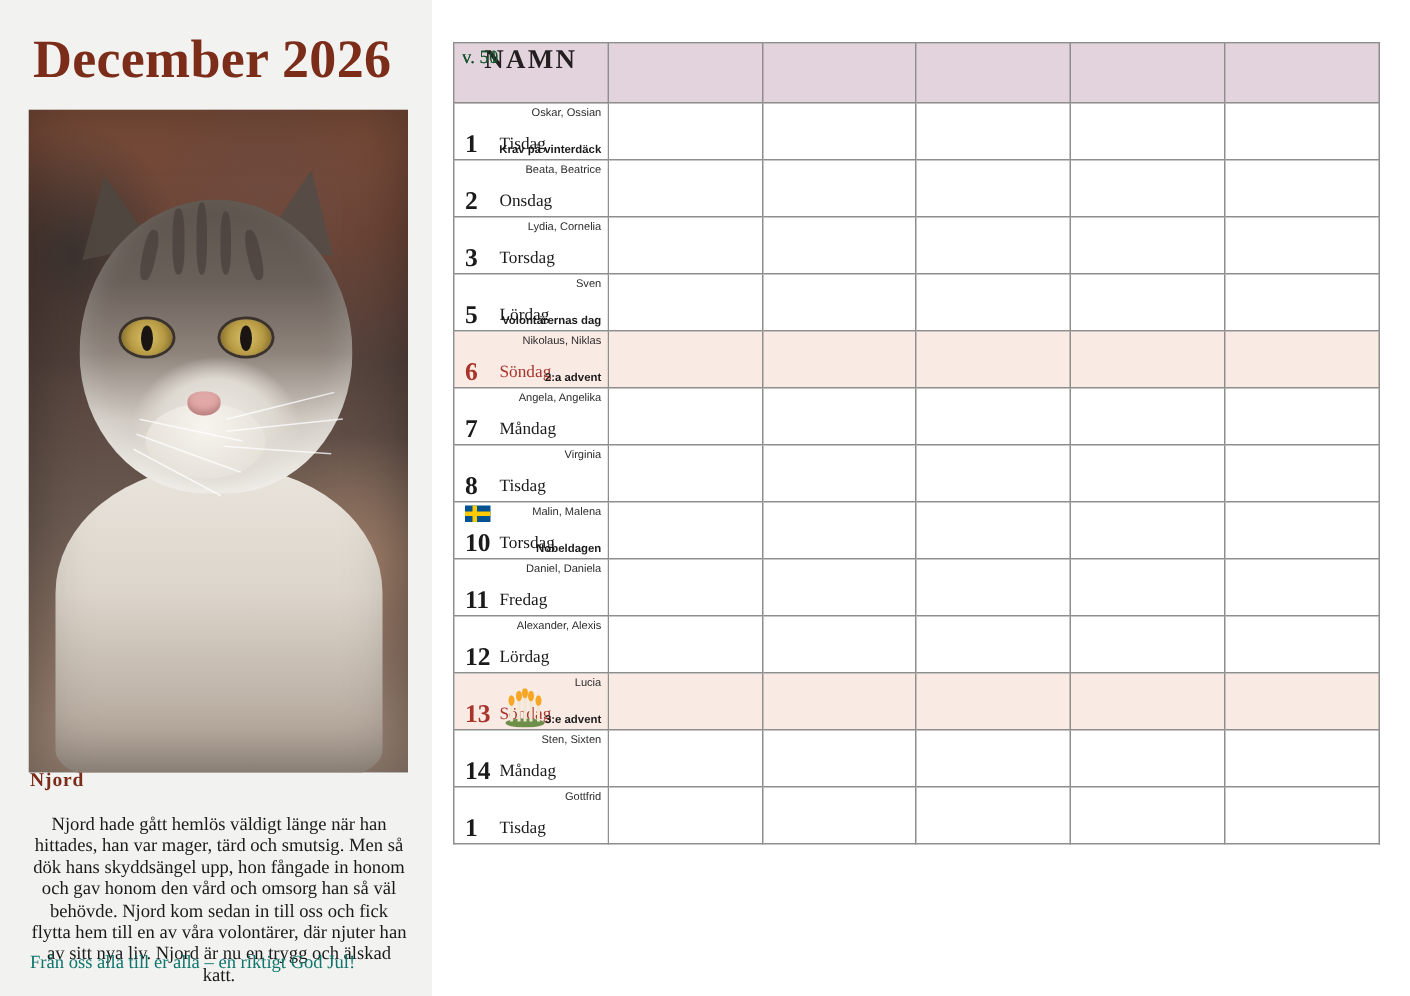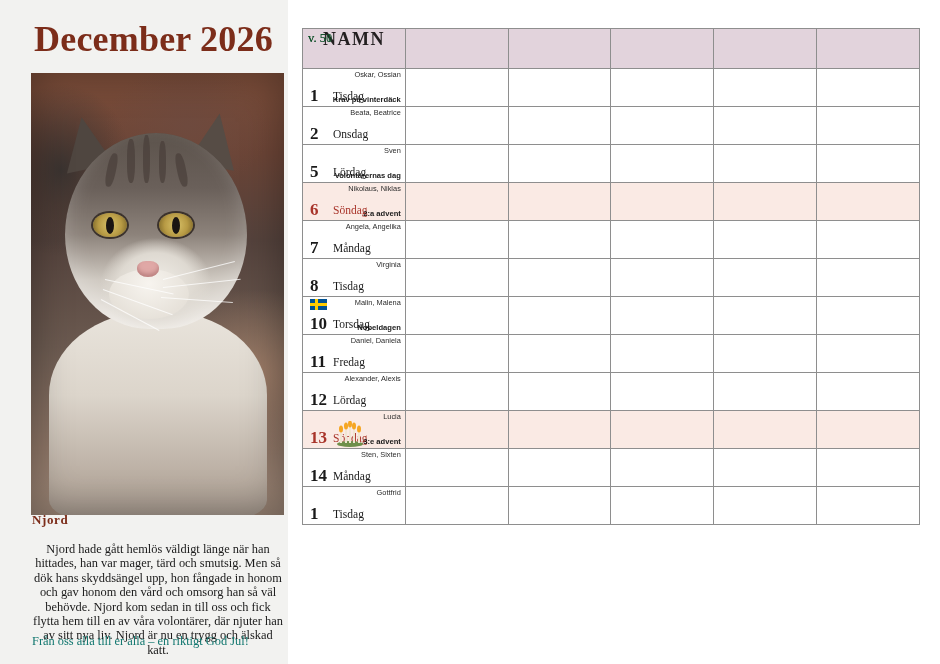--- a/index.html
+++ b/index.html
@@ -21,21 +21,20 @@
     position: absolute;
     left: 0; top: 0;
     width: 288px; height: 664px;
     background: #f2f2f0;
   }
   #left-inner {
     position: absolute;
     left: 0; top: 0;
     width: 280px; height: 664px;
     background: #f2f2f0;
-    margin-left: 12px;
   }
   #month-title {
     position: absolute;
     left: 22px; top: 18px;
     width: 250px;
     font-family: "Liberation Serif", serif;
     font-size: 36px;
     font-weight: bold;
     color: #7c2d1a;
     letter-spacing: 0.2px;
@@ -367,20 +366,32 @@
             <td class="blankcell"></td>
             <td class="blankcell"></td>
             <td class="blankcell"></td>
             <td class="blankcell"></td>
           </tr>
           <tr class="day">
             <td class="daycell">
               <div class="namelist">Beata, Beatrice</div>
               <div class="daynum">2</div>
               <div class="dayname">Onsdag</div>
+            </td>
+            <td class="blankcell"></td>
+            <td class="blankcell"></td>
+            <td class="blankcell"></td>
+            <td class="blankcell"></td>
+            <td class="blankcell"></td>
+          </tr>
+          <tr class="day">
+            <td class="daycell">
+              <div class="namelist">Lydia, Cornelia</div>
+              <div class="daynum">3</div>
+              <div class="dayname">Torsdag</div>
             </td>
             <td class="blankcell"></td>
             <td class="blankcell"></td>
             <td class="blankcell"></td>
             <td class="blankcell"></td>
             <td class="blankcell"></td>
           </tr>
           <tr class="day">
             <td class="daycell">
               <div class="namelist">Sven</div>

